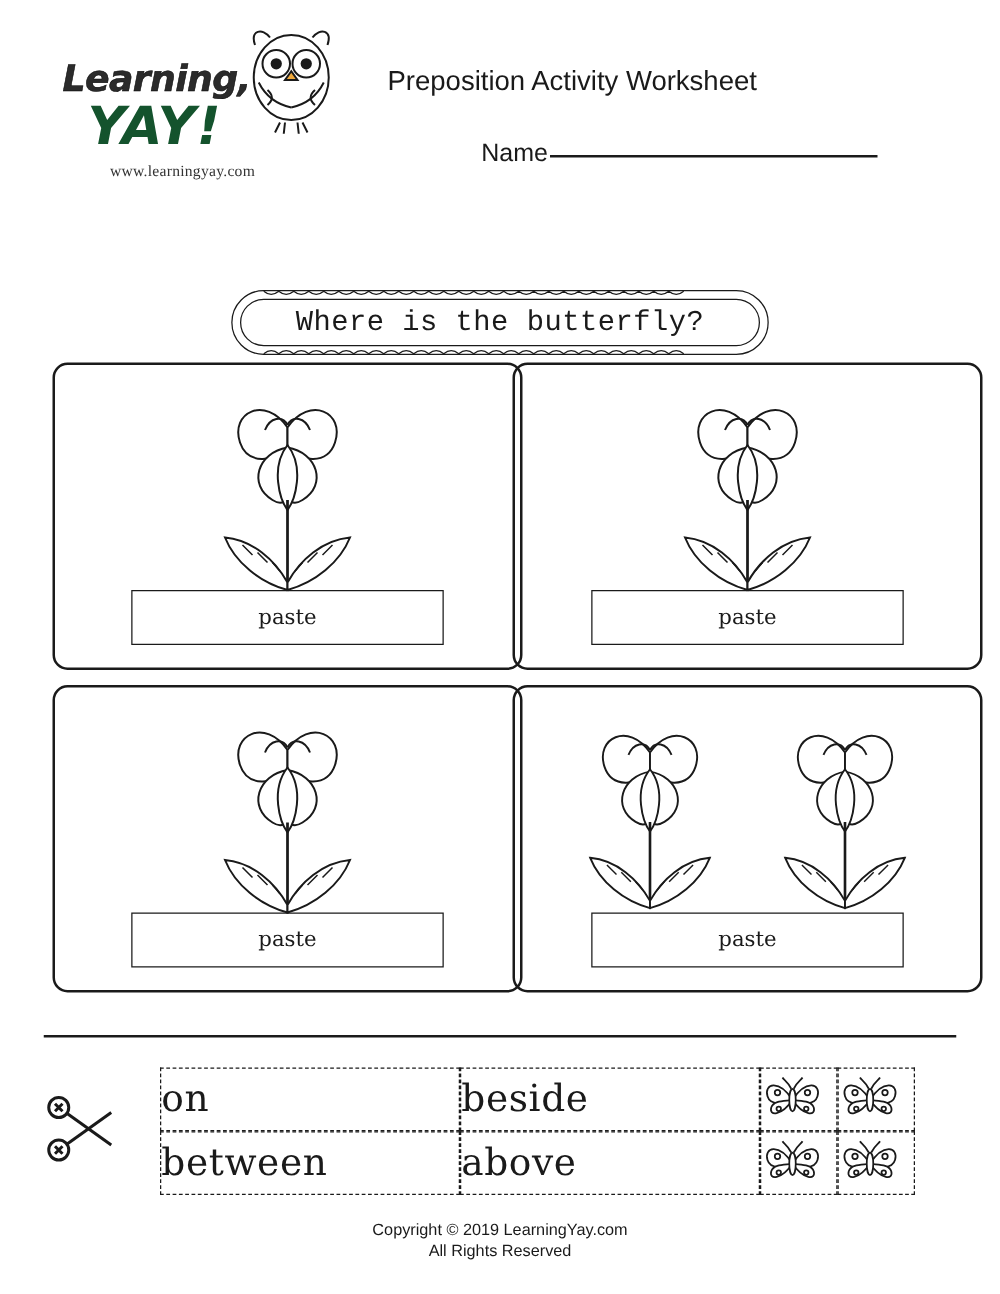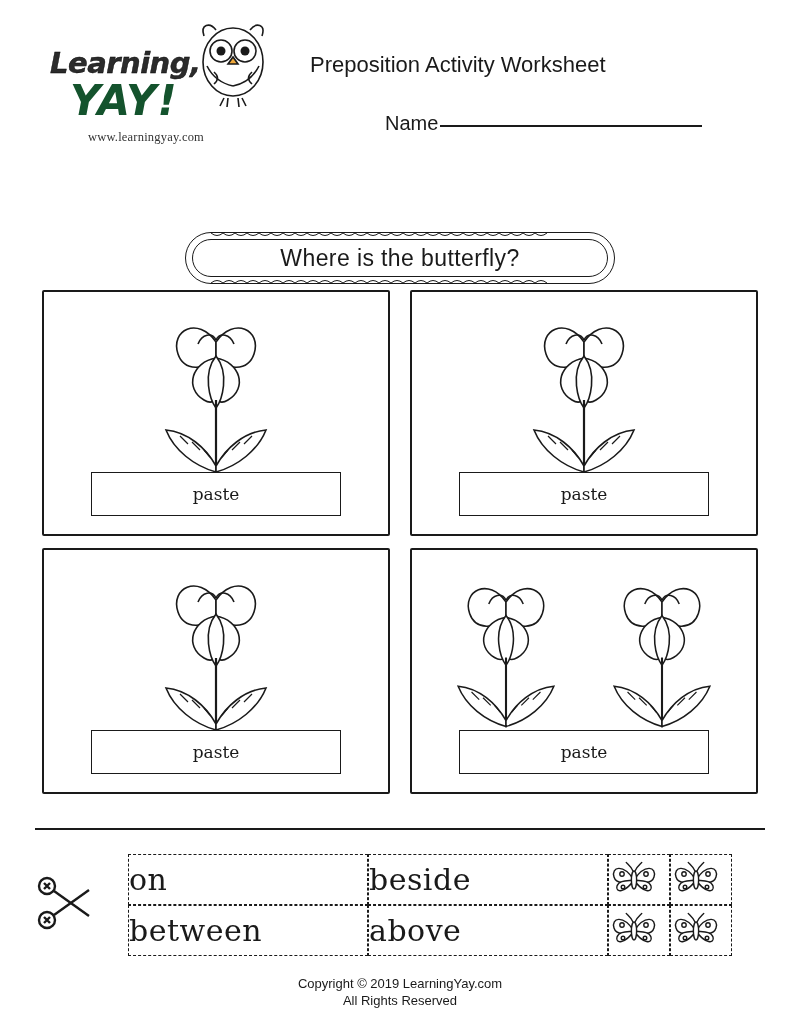--- a/index.html
+++ b/index.html
@@ -135,41 +135,41 @@
     top: 7px;
     right: 7px;
     bottom: 7px;
     border: 1.2px solid #1a1a1a;
     border-radius: 20px;
     display: flex;
     align-items: center;
     justify-content: center;
   }
   .banner-text {
-    font-family: Liberation Sans, sans-serif;
+    font-family: Liberation Mono, monospace;
     font-size: 23px;
     letter-spacing: 0.4px;
     color: #1a1a1a;
     text-align: right;
   }
 
   
   .grid {
     position: absolute;
     left: 42px;
     top: 290px;
     width: 716px;
     height: 504px;
   }
   .cell {
     position: absolute;
-    width: 348px;
+    width: 376px;
     height: 246px;
     border: 2px solid #1a1a1a;
-    border-radius: 2px;
+    border-radius: 12px;
     box-sizing: border-box;
   }
   .cell.c0 { left: 0px;   top: 0px; }
   .cell.c1 { left: 368px; top: 0px; }
   .cell.c2 { left: 0px;   top: 258px; }
   .cell.c3 { left: 368px; top: 258px; }
 
   .flowers {
     position: absolute;
     left: 0;

